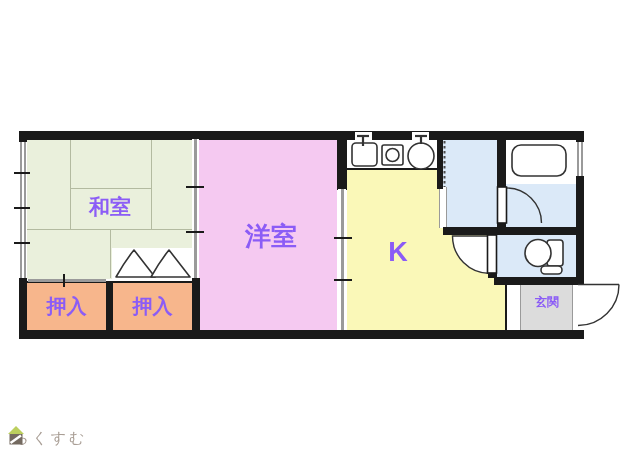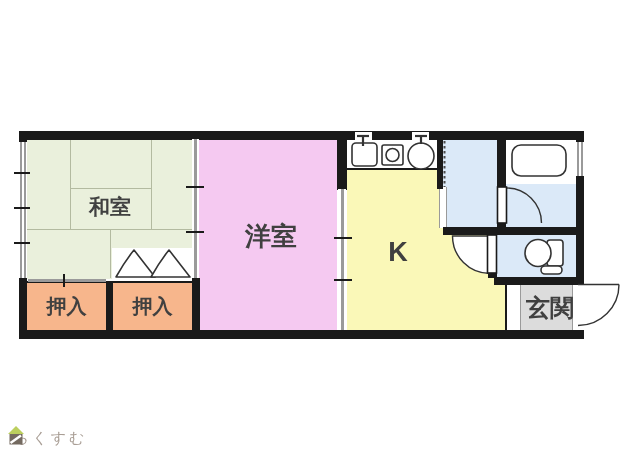--- a/index.html
+++ b/index.html
@@ -1,19 +1,19 @@
 <!DOCTYPE html>
 <html><head>
 <meta charset="utf-8">
 <style>
   html,body{margin:0;padding:0;background:#ffffff;}
   body{font-family:"Liberation Sans","DejaVu Sans",sans-serif;}
   #canvas{position:relative;width:640px;height:469px;background:#ffffff;overflow:hidden;}
   .wall{position:absolute;background:#1a1a1a;}
-  .room-label{position:absolute;color:#404040;font-weight:bold;text-align:center;line-height:1;white-space:nowrap;}
+  .room-label{position:absolute;color:#8b5cf6;font-weight:bold;text-align:center;line-height:1;white-space:nowrap;}
   .room{position:absolute;}
   .track{position:absolute;background:#9a9a9a;}
   .trackpad{position:absolute;background:#ffffff;}
   .tick{position:absolute;background:#1a1a1a;}
   .tatami{position:absolute;background:#b3baa0;}
   svg{position:absolute;left:0;top:0;}
   #logo{position:absolute;left:8px;top:426px;display:flex;align-items:flex-start;}
   #logo-text{font-size:15px;letter-spacing:3px;color:#a99e95;margin-left:6px;padding-top:3px;}
 </style>
 </head>
@@ -141,21 +141,21 @@
     </g>
 
     <line x1="444.5" y1="141" x2="444.5" y2="187" stroke="#4a4a4a" stroke-width="2" stroke-dasharray="2.5,2.5"></line>
   </svg>
 
   <div class="room-label" style="left:70px;top:196px;width:80px;font-size:21px;">和室</div>
   <div class="room-label" style="left:27px;top:296px;width:79px;font-size:20px;">押入</div>
   <div class="room-label" style="left:113px;top:296px;width:79px;font-size:20px;">押入</div>
   <div class="room-label" style="left:245px;top:223px;width:50px;font-size:26px;">洋室</div>
   <div class="room-label" style="left:384px;top:239px;width:28px;font-size:27px;">K</div>
-  <div class="room-label" style="left:526px;top:296px;width:42px;font-size:24px;">玄関</div>
+  <div class="room-label" style="left:526px;top:296px;width:42px;font-size:12px;">玄関</div>
 
   <div id="logo">
     <svg width="16" height="19" viewBox="0 0 16 19">
       <polygon points="0,8 8,0 16,8" fill="#bccf5e"></polygon>
       <rect x="1.5" y="8" width="13" height="10.5" fill="#746a60"></rect>
       <line x1="2.5" y1="17" x2="13" y2="9.5" stroke="#ffffff" stroke-width="2.4"></line>
     </svg>
     <span id="logo-text">らくすむ</span>
   </div>
 

